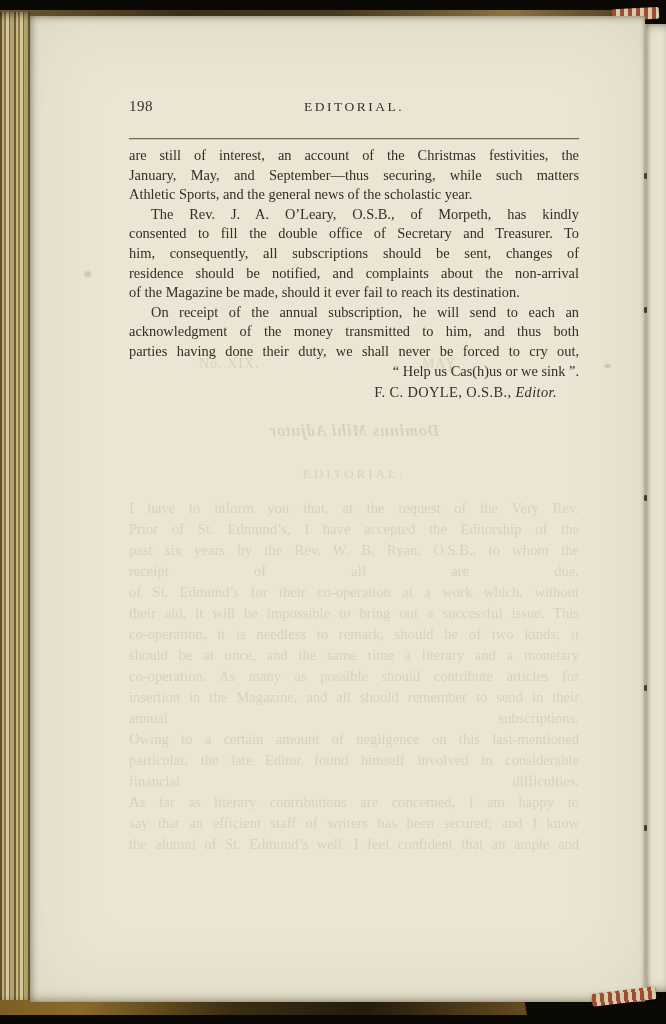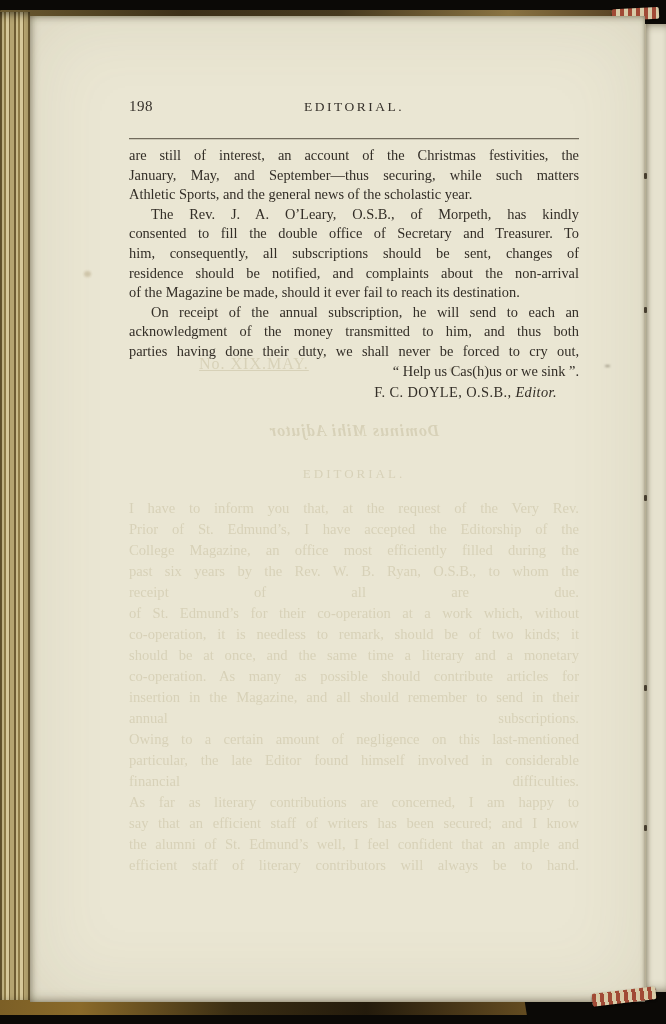--- a/index.html
+++ b/index.html
@@ -51,21 +51,21 @@
   .j{text-align:justify;text-align-last:justify;}
   .ind{text-indent:22px;}
   .c{text-align:right;}
   .r{text-align:right;padding-right:22px;font-family:Liberation Serif, serif;}
   .sig{margin-top:2px;letter-spacing:.4px;}
   .it{font-style:italic;}
 
   
   .ghost{position:absolute;left:99px;top:338px;width:450px;color:#c9c1a2;
     filter:blur(.6px);opacity:.55;font-size:14.6px;pointer-events:none;}
-  .g-issue{display:flex;padding:0 120px 0 70px;height:20px;line-height:20px;font-size:16px;letter-spacing:1px;text-decoration:underline;}
+  .g-issue{display:flex;justify-content:space-between;padding:0 120px 0 70px;height:20px;line-height:20px;font-size:14px;letter-spacing:1px;}
   .g-motto{margin-top:48px;text-align:center;font-style:italic;font-weight:bold;font-size:16px;letter-spacing:1px;transform:scaleX(-1);}
   .g-head{margin-top:26px;text-align:center;letter-spacing:3px;font-size:13px;}
   .g-lines{margin-top:16px;}
   .g-ln{height:21px;line-height:21px;white-space:nowrap;text-align:justify;text-align-last:justify;overflow:hidden;}
 </style>
 </head>
 <body>
 
 <div class="stage">
 
@@ -79,36 +79,35 @@
     <div class="ghost">
       <div class="g-issue">
         <span>No. XIX.</span>
         <span>MAY.</span>
       </div>
       <div class="g-motto">Dominus Mihi Adjutor</div>
       <div class="g-head">EDITORIAL.</div>
       <div class="g-lines">
           <div class="g-ln">I have to inform you that, at the request of the Very Rev.</div>
           <div class="g-ln">Prior of St. Edmund’s, I have accepted the Editorship of the</div>
-          <div class="g-ln">College Magazine, an office most efficiently filled during the</div>
           <div class="g-ln">past six years by the Rev. W. B. Ryan, O.S.B., to whom the</div>
           <div class="g-ln">receipt of all are due.</div>
           <div class="g-ln">of St. Edmund’s for their co-operation at a work which, without</div>
+          <div class="g-ln">their aid, it will be impossible to bring out a successful issue.  This</div>
           <div class="g-ln">co-operation, it is needless to remark, should be of two kinds; it</div>
           <div class="g-ln">should be at once, and the same time a literary and a monetary</div>
           <div class="g-ln">co-operation.  As many as possible should contribute articles for</div>
           <div class="g-ln">insertion in the Magazine, and all should remember to send in their</div>
           <div class="g-ln">annual subscriptions.</div>
           <div class="g-ln">Owing to a certain amount of negligence on this last-mentioned</div>
           <div class="g-ln">particular, the late Editor found himself involved in considerable</div>
           <div class="g-ln">financial difficulties.</div>
           <div class="g-ln">As far as literary contributions are concerned, I am happy to</div>
           <div class="g-ln">say that an efficient staff of writers has been secured; and I know</div>
           <div class="g-ln">the alumni of St. Edmund’s well, I feel confident that an ample and</div>
-          <div class="g-ln">efficient staff of literary contributors will always be to hand.</div>
         </div>
     </div>
 
     <div class="content">
       <div class="pagehead">
         <span class="pageno">198</span>
         <span class="runhead">EDITORIAL.</span>
         <span></span>
       </div>
       <div class="rule"></div>

